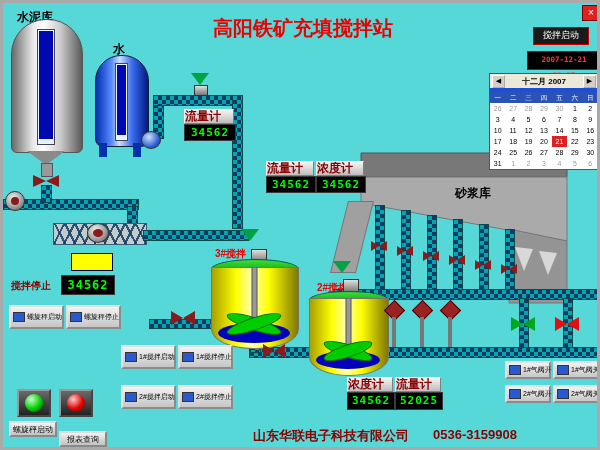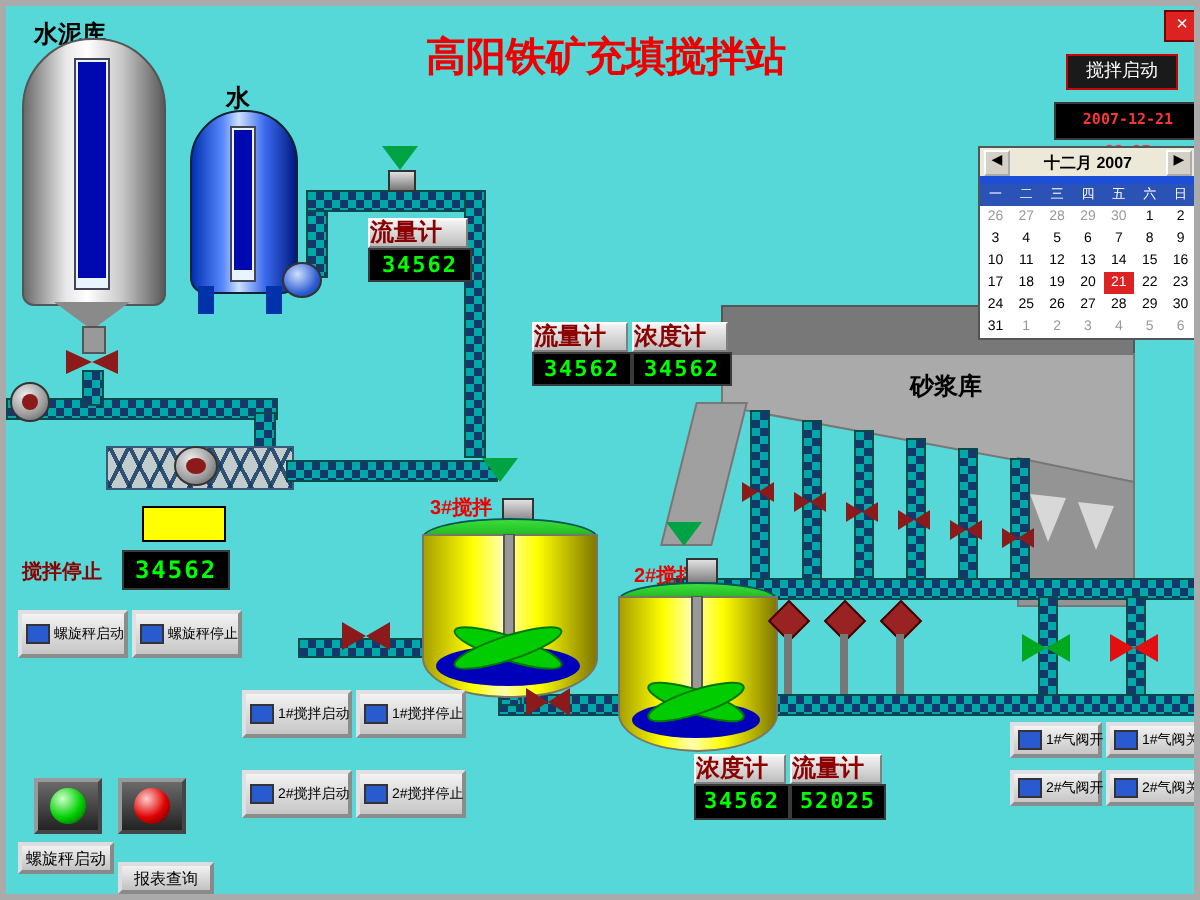--- a/index.html
+++ b/index.html
@@ -322,15 +322,17 @@
   <div class="abs lamp" style="left:14px;top:386px;width:34px;height:28px;">
     <div class="lamp-core g"></div>
   </div>
   <div class="abs lamp" style="left:56px;top:386px;width:34px;height:28px;">
     <div class="lamp-core r"></div>
   </div>
   <div class="abs plainbtn" style="left:6px;top:418px;width:48px;height:16px;line-height:13px;">螺旋秤启动</div>
   <div class="abs plainbtn" style="left:56px;top:428px;width:48px;height:16px;line-height:13px;">报表查询</div>
 
   <div class="abs" style="left:250px;top:424px;display:flex;gap:24px;font-size:13px;font-weight:bold;color:#8b0000;">
+    <span>山东华联电子科技有限公司</span>
+    <span>0536-3159908</span>
   </div>
 
 </div>
 
 </body></html>

